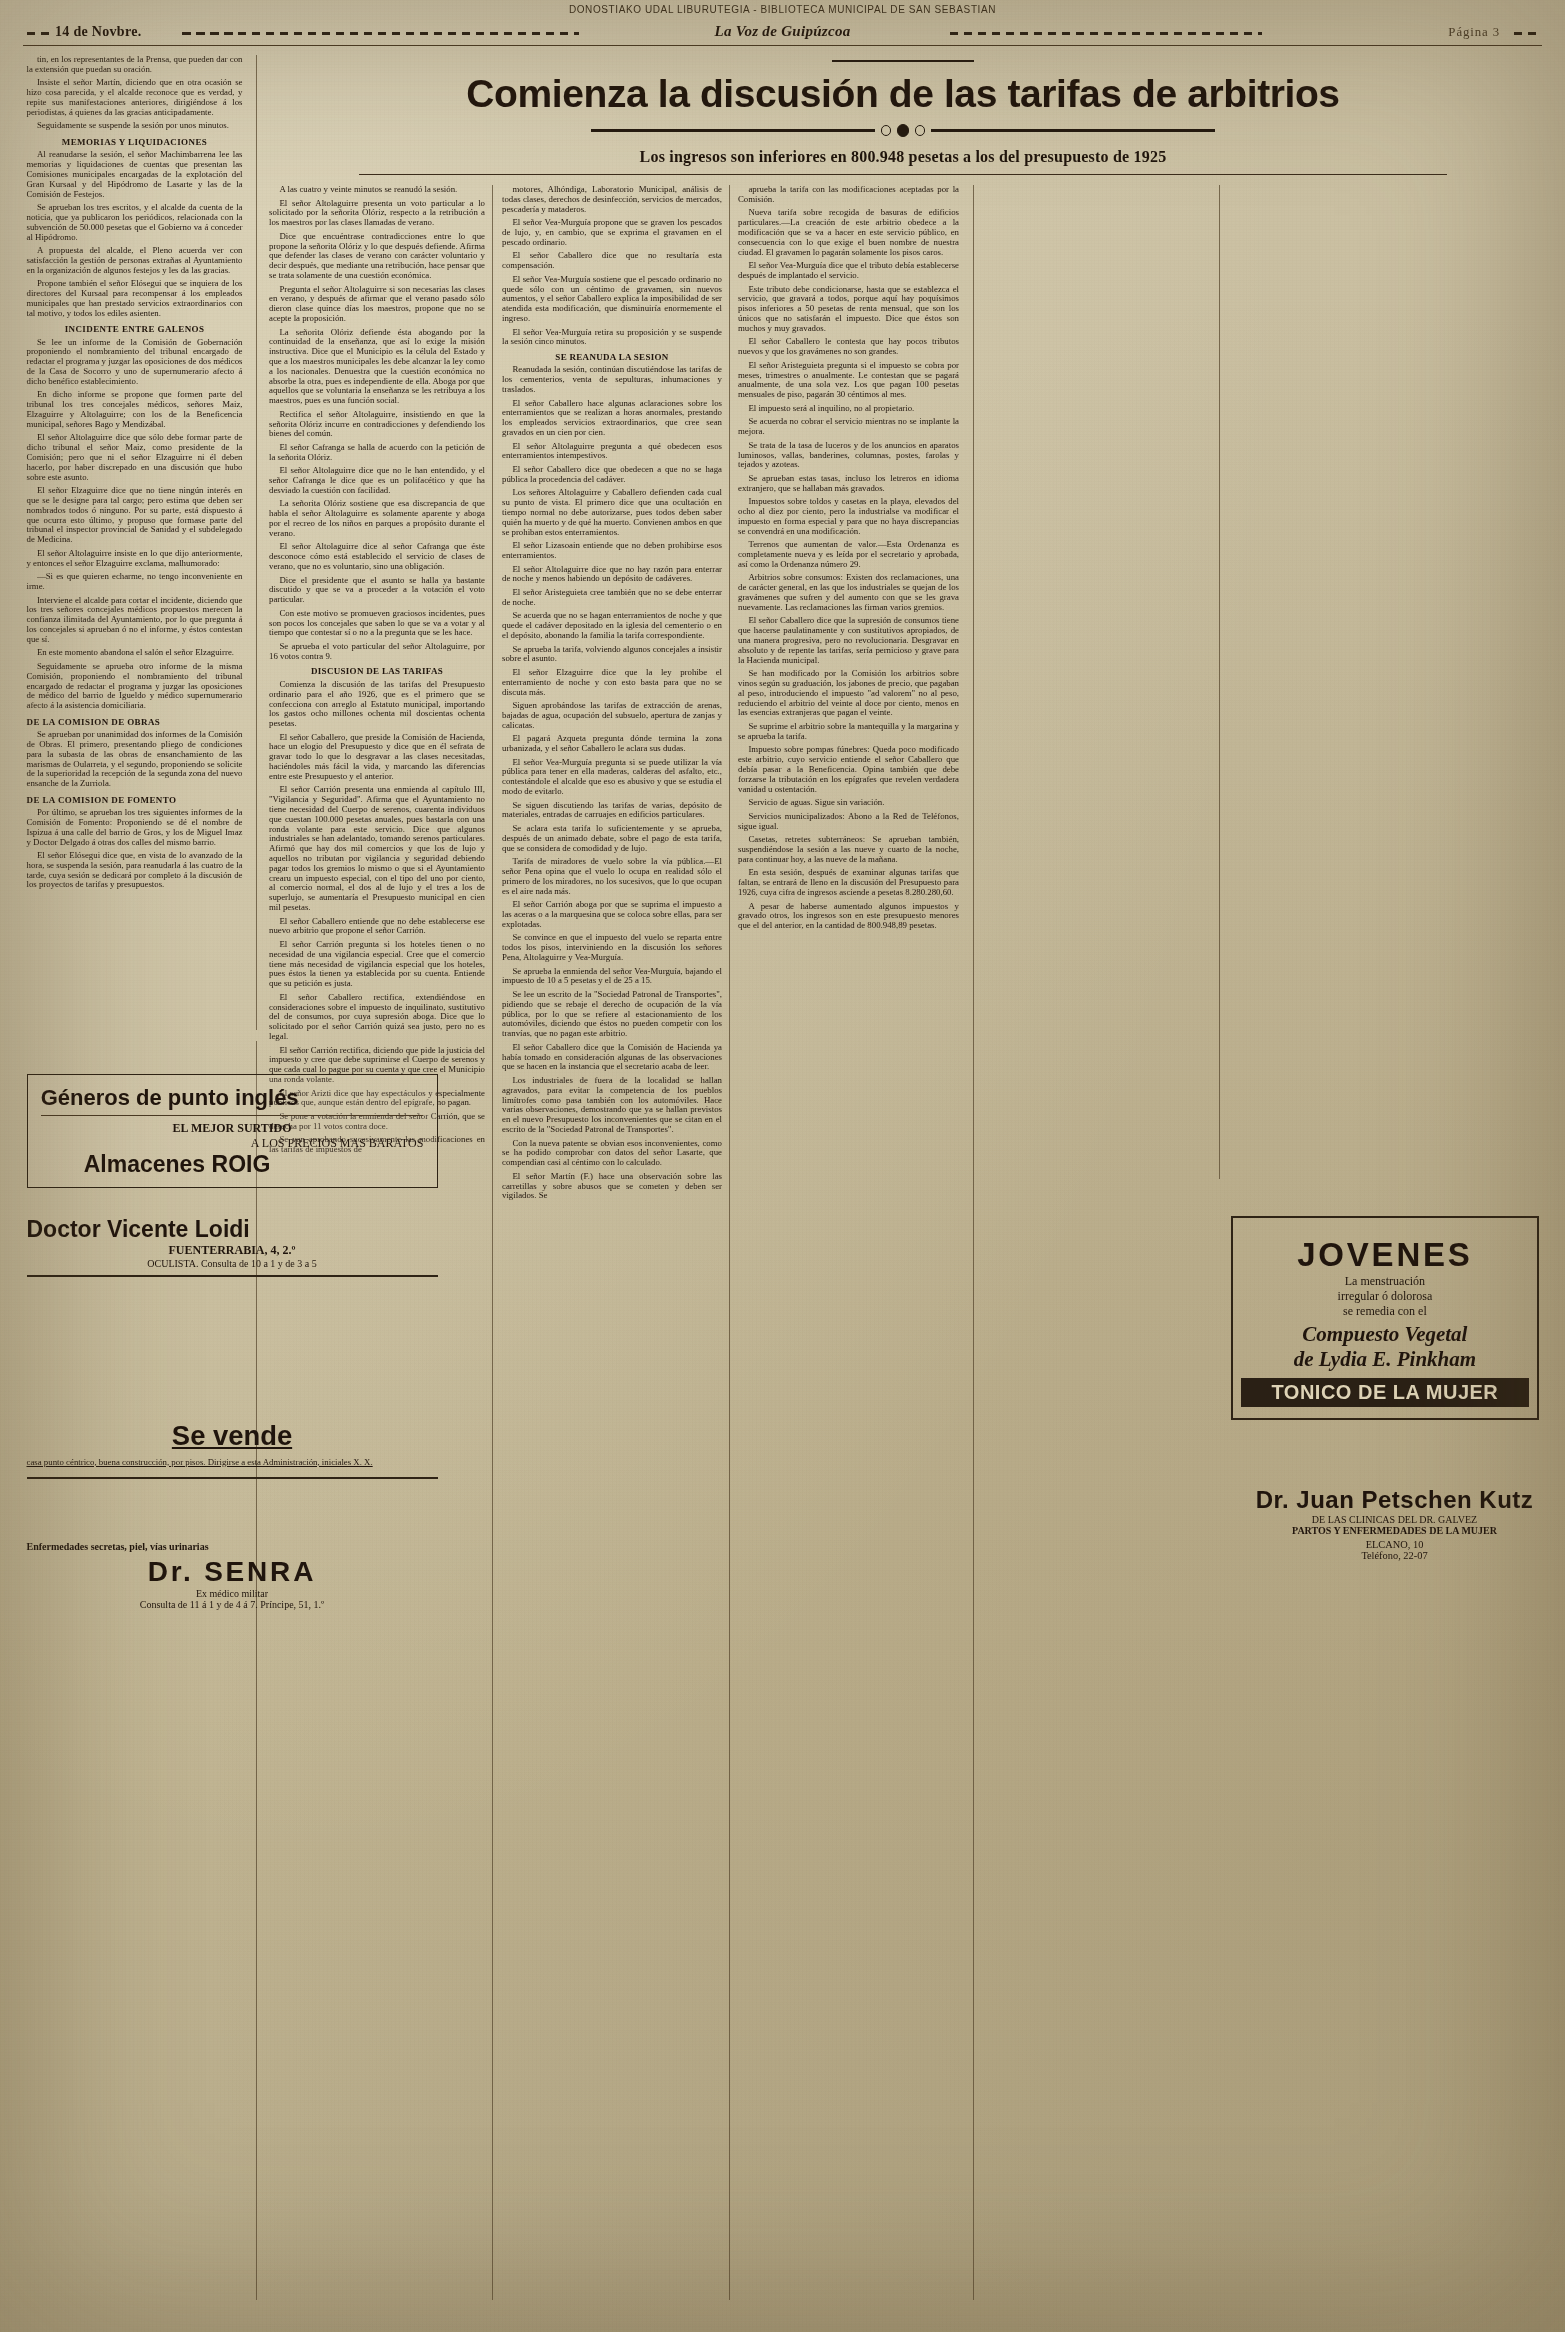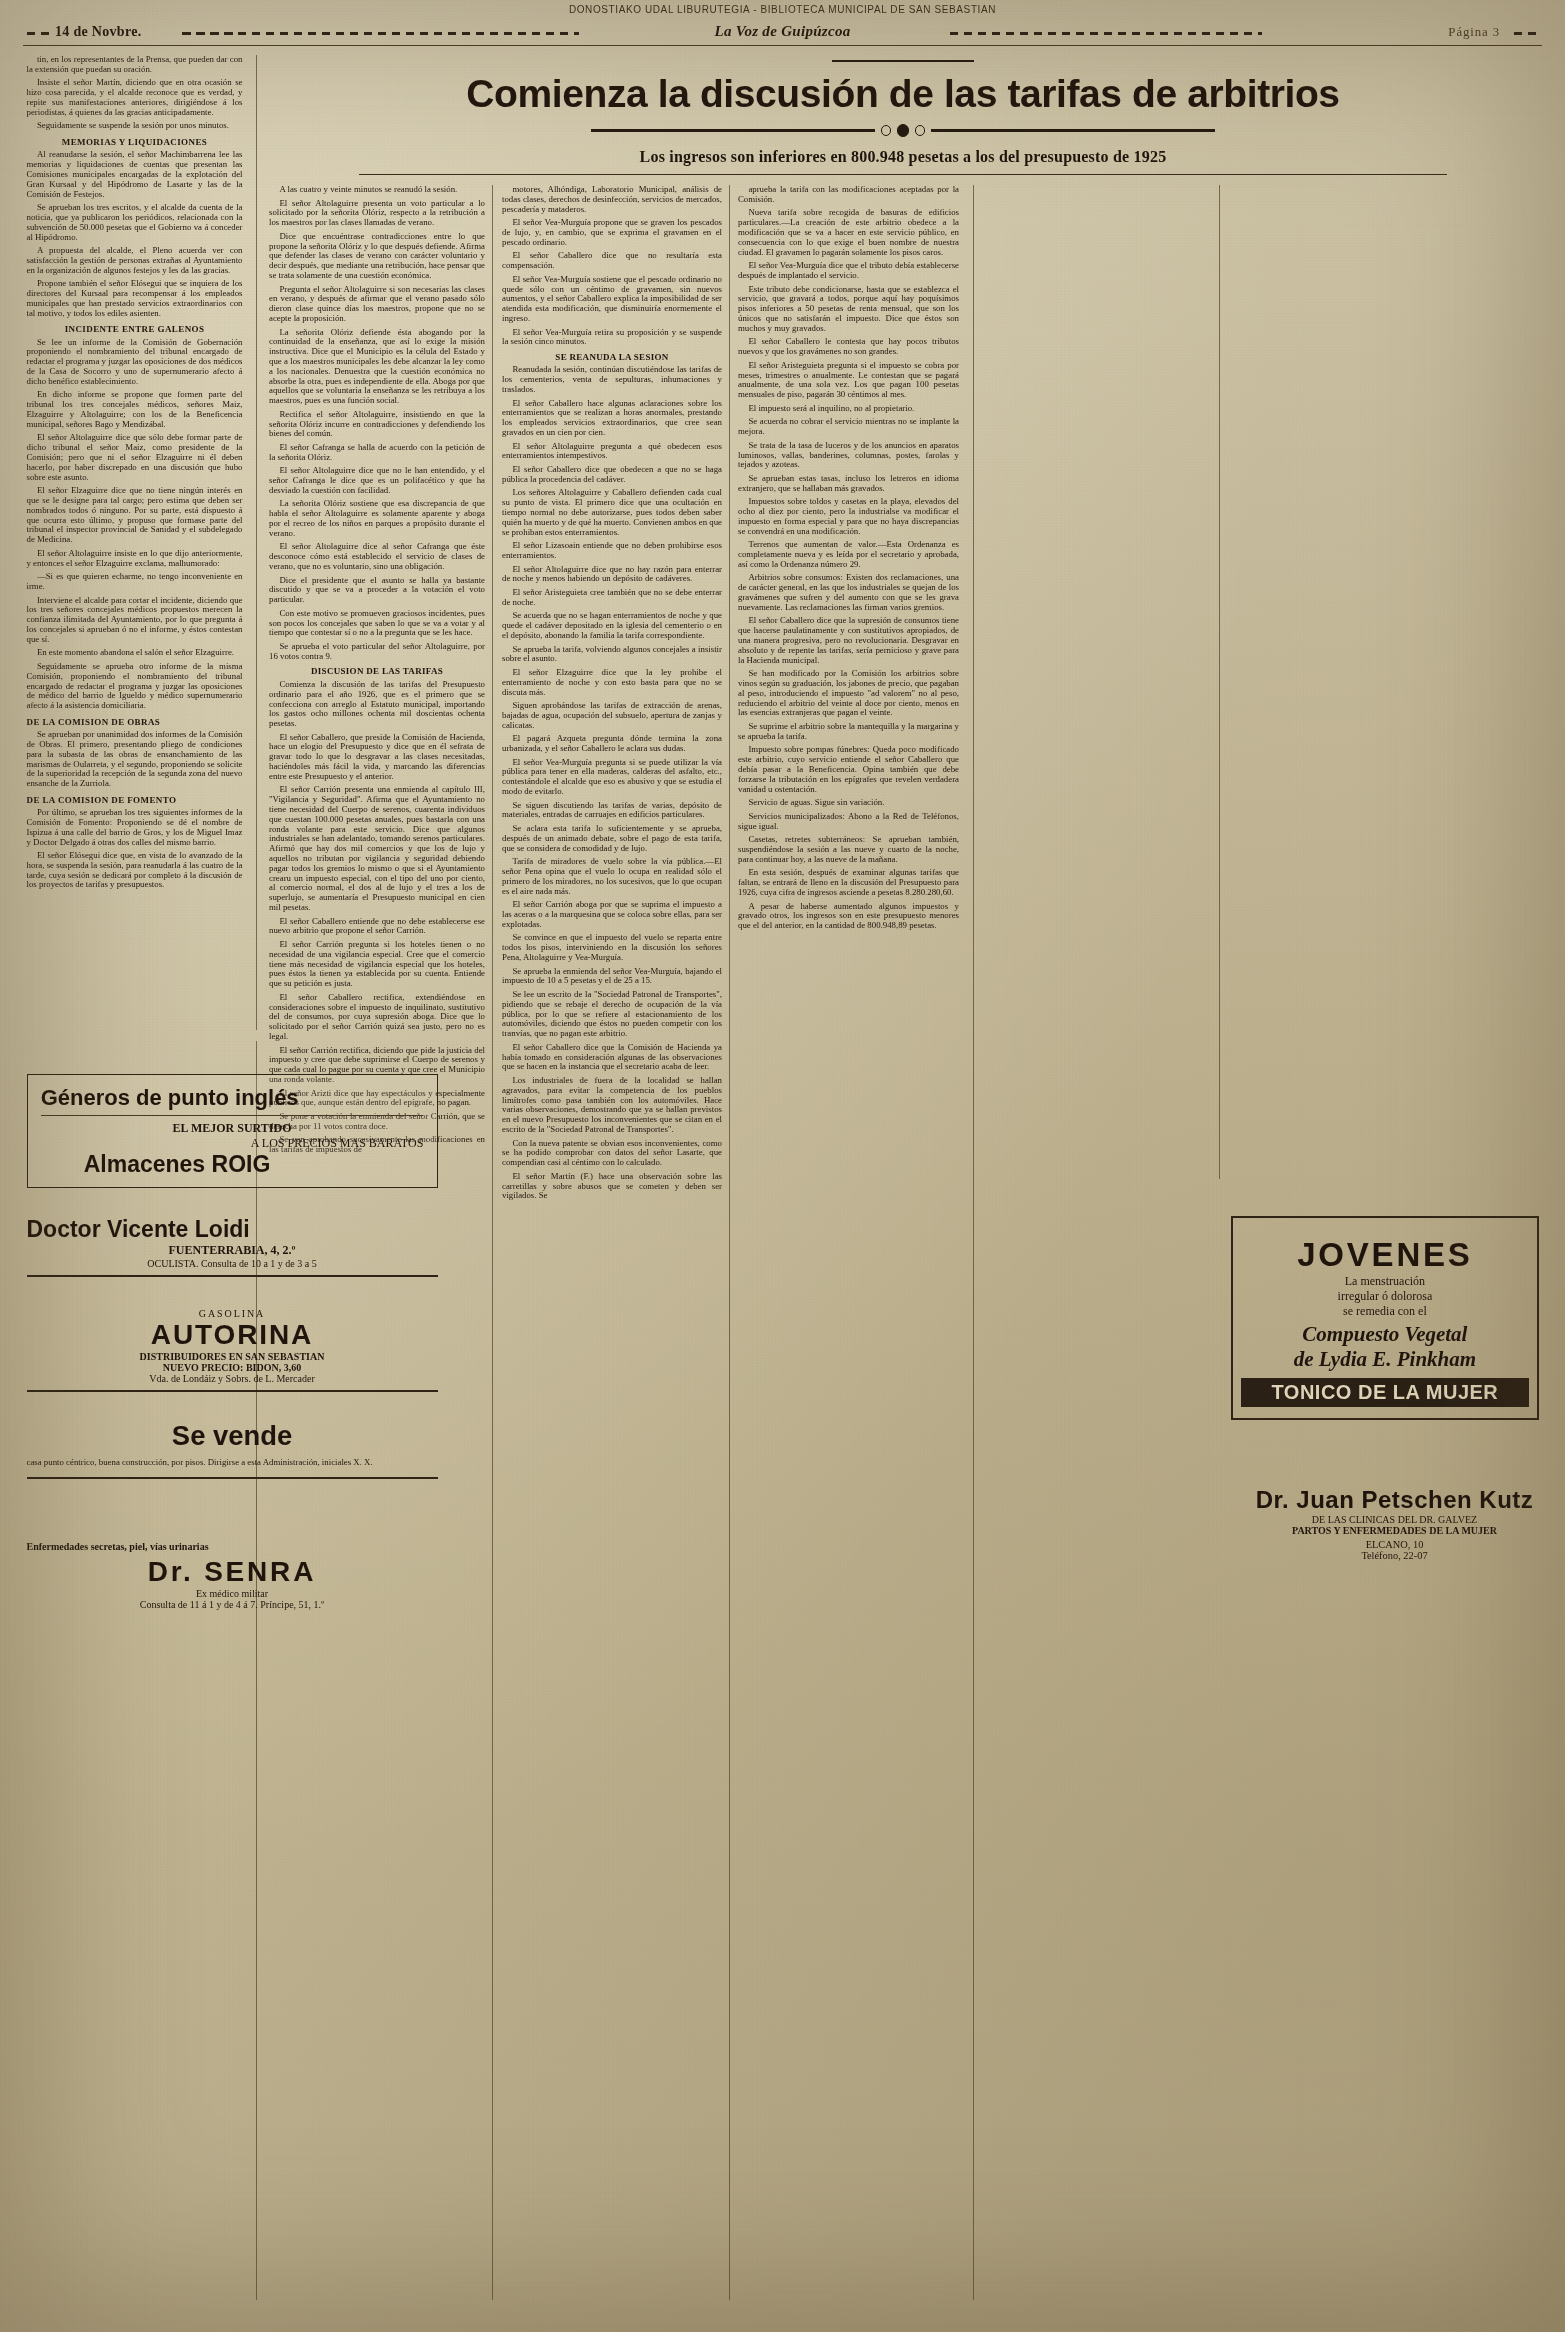--- a/index.html
+++ b/index.html
@@ -70,21 +70,21 @@
   .ad-box{border:1.9px solid #2e2315;padding:5.7px 7.6px;text-align:center;background:rgba(255,250,230,.10);}
   .ad-rule{height:1.9px;background:#2e2315;margin:5.7px 0;}
   .ad-thin{height:0.9px;background:#4a3a24;margin:4.7px 0;}
   .adtitle-lg{font-size:23px;font-weight:bold;font-family:"Liberation Sans", sans-serif;}
   .adline{font-size:12px;}
   .adline-sm{font-size:10px;}
 
   #ad-punto{top:1074px;}
   #ad-loidi{top:1216px;}
   #ad-autorina{top:1308px;}
-  #ad-vende{top:1420px;}
+  #ad-vende{top:1420px;text-decoration:underline;}
   #ad-senra{top:1541px;}
 
   .genero-head{font-size:22px;font-weight:bold;font-family:"Liberation Sans", sans-serif;text-align:left;}
   .roig{font-size:23px;font-weight:bold;font-family:"Liberation Sans", sans-serif;text-align:left;margin-left:43px;}
 
   
   .radbox{position:absolute;right:26.5px;width:288px;text-align:center;}
   #ad-jovenes{top:1216px;border:2.8px double #2e2315;padding:9.5px 7.6px 11.4px;}
   #ad-petschen{top:1486px;}
   .pink{font-family:Liberation Serif, serif;font-style:italic;font-weight:bold;}
@@ -258,30 +258,20 @@
 
   <div class="ad" id="ad-loidi">
     <div style="text-align:center;">
       <div class="adtitle-lg" style="text-align:left;">Doctor Vicente Loidi</div>
       <div class="adline" style="font-weight:bold;">FUENTERRABIA, 4, 2.º</div>
       <div class="adline-sm">OCULISTA. Consulta de 10 a 1 y de 3 a 5</div>
       <div class="ad-rule"></div>
     </div>
   </div>
 
-  <div class="ad" id="ad-autorina">
-    <div style="text-align:center;">
-      <div class="adline-sm" style="letter-spacing:1.9px;">GASOLINA</div>
-      <div class="adtitle-lg" style="font-size:28px;letter-spacing:1.9px;">AUTORINA</div>
-      <div class="adline-sm" style="font-weight:bold;">DISTRIBUIDORES EN SAN SEBASTIAN</div>
-      <div class="adline-sm" style="font-weight:bold;">NUEVO PRECIO: BIDON, 3,60</div>
-      <div class="adline-sm">Vda. de Londáiz y Sobrs. de L. Mercader</div>
-      <div class="ad-rule"></div>
-    </div>
-  </div>
 
   <div class="ad" id="ad-vende">
     <div class="adtitle-lg" style="text-align:center;font-size:27.4px;">Se vende</div>
     <div class="tiny" style="margin-top:5.7px;">casa punto céntrico, buena construcción, por pisos. Dirigirse a esta Administración, iniciales X. X.</div>
     <div class="ad-rule" style="margin-top:9.5px;"></div>
   </div>
 
   <div class="ad" id="ad-senra">
     <div class="adline-sm" style="font-weight:bold;">Enfermedades secretas, piel, vías urinarias</div>
     <div class="adtitle-lg" style="text-align:center;font-size:28px;letter-spacing:2.8px;margin-top:3.8px;">Dr. SENRA</div>

